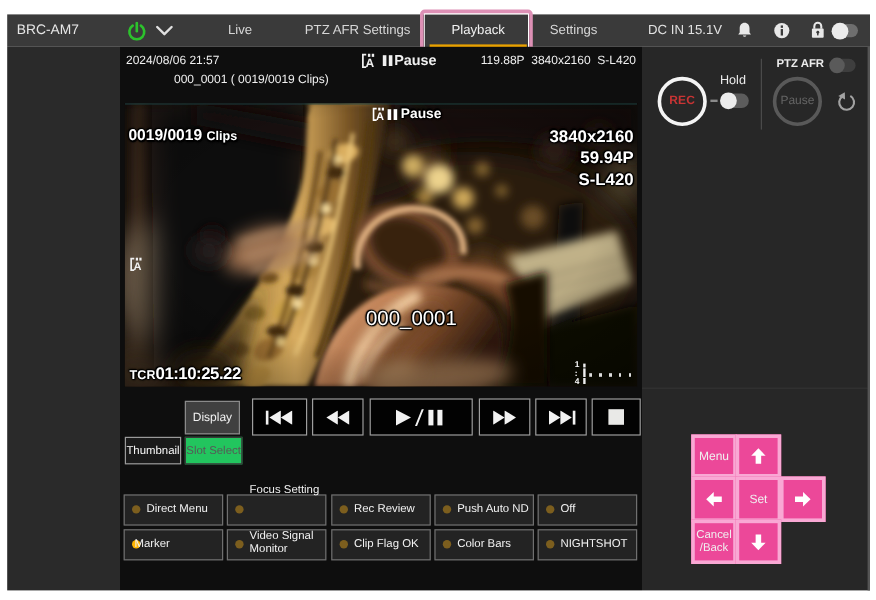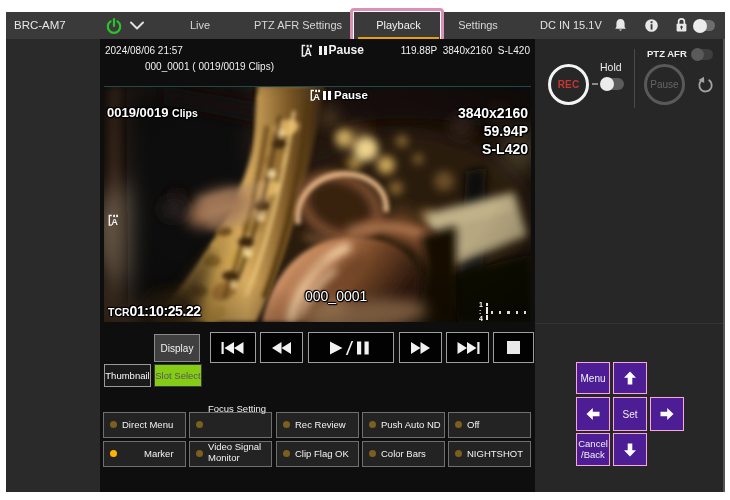--- a/index.html
+++ b/index.html
@@ -8,21 +8,21 @@
   #bar{left:6px;top:12px;width:719px;height:27px;background:#3a3a3a;}
   #sidebar{left:6px;top:39px;width:94px;height:453px;background:#2a2a2a;}
   #center{left:100px;top:39px;width:435px;height:453px;background:#0e0e0e;}
   #right{left:535px;top:39px;width:190px;height:453px;background:#272727;}
   .bartext{color:#d6d6d6;font-size:11px;line-height:27px;white-space:nowrap;}
   .btxt{color:#f0f0f0;}
   .outl{color:#fff;text-shadow:-1px 0 1px #000,1px 0 1px #000,0 -1px 1px #000,0 1px 1px #000,1px 1px 1px #000,-1px -1px 1px #000;}
   .tbtn{position:absolute;background:#020202;border:1px solid #9e9e9e;display:flex;align-items:center;justify-content:center;}
   .gbtn{position:absolute;background:#232323;border:1px solid #6f6f6f;color:#f2f2f2;font-size:10px;}
   .led{position:absolute;width:7px;height:7px;border-radius:50%;}
-  .pad{position:absolute;background:#4c1d95;border:1px solid #f9a8d4;color:#f0f0f0;
+  .pad{position:absolute;background:#ec4899;border:3px solid #f9a8d4;color:#f0f0f0;
     display:flex;align-items:center;justify-content:center;font-size:10px;text-align:center;}
 </style></head>
 <body>
 
 <div class="abs" id="bar"></div>
 <div class="abs bartext" style="left:14px;top:12px;font-size:11.5px;color:#e6e6e6;">BRC-AM7</div>
 <svg class="abs" style="left:106px;top:18px;" width="16" height="16" viewBox="0 0 16 16">
   <path d="M8 1.2 V 8" stroke="#2cc22c" stroke-width="2.2" fill="none" stroke-linecap="round"></path>
   <path d="M4.6 3.4 A 6.2 6.2 0 1 0 11.4 3.4" stroke="#2cc22c" stroke-width="2.2" fill="none" stroke-linecap="round"></path>
 </svg>
@@ -235,21 +235,21 @@
   <svg class="abs" style="left:206px;top:3px;" width="12" height="12" viewBox="0 0 13 13">
     <path d="M4.2 1.6 H1.4 V12 H4.2" fill="none" stroke="#fff" stroke-width="1.5"></path>
     <rect x="5.6" y="0.8" width="2" height="2.6" fill="#fff"></rect>
     <rect x="8.8" y="0.8" width="2" height="2.6" fill="#fff"></rect>
     <text x="3.6" y="12.2" font-size="10" font-weight="bold" fill="#fff" font-family="Liberation Sans">A</text>
   </svg>
   <div class="abs" style="left:219px;top:5px;width:3px;height:9px;background:#fff;box-shadow:0 0 1px #000;"></div>
   <div class="abs" style="left:224.4px;top:5px;width:3px;height:9px;background:#fff;box-shadow:0 0 1px #000;"></div>
   <div class="abs outl" style="left:230px;top:2.5px;font-size:11.5px;font-weight:bold;">Pause</div>
   <div class="abs outl" style="right:3px;top:18px;font-size:14px;font-weight:bold;text-align:right;line-height:18px;">3840x2160<br>59.94P<br>S-L420</div>
-  <div class="abs outl" style="left:201px;top:170px;font-size:14px;margin-top:32px;">000_0001</div>
+  <div class="abs outl" style="left:201px;top:170px;font-size:17px;">000_0001</div>
   <div class="abs outl" style="left:4px;top:217px;font-size:10.5px;font-weight:bold;">TCR<span style="font-size:14px;letter-spacing:-0.4px;">01:10:25.22</span></div>
   <svg class="abs" style="left:4px;top:128px;" width="12" height="12" viewBox="0 0 13 13">
     <path d="M4.2 1.6 H1.4 V12 H4.2" fill="none" stroke="#f0f0f0" stroke-width="1.5"></path>
     <rect x="5.6" y="0.8" width="2" height="2.6" fill="#f0f0f0"></rect>
     <rect x="8.8" y="0.8" width="2" height="2.6" fill="#f0f0f0"></rect>
     <text x="3.6" y="12.2" font-size="10" font-weight="bold" fill="#f0f0f0" font-family="Liberation Sans">A</text>
   </svg>
   <div class="abs" style="left:375px;top:214.5px;color:#fff;font-size:7px;line-height:7px;font-weight:bold;">1<br>:<br>4</div>
   <div class="abs" style="left:381.5px;top:217px;width:2px;height:17px;background-image:linear-gradient(#eee 40%,transparent 40%,transparent 50%,#eee 50%);background-size:2px 8px;"></div>
   <div class="abs" style="left:387px;top:225px;width:41px;height:2.5px;background-image:repeating-linear-gradient(90deg,#ddd 0,#ddd 2.2px,transparent 2.2px,transparent 8.2px);"></div>
@@ -287,41 +287,41 @@
   <svg width="24" height="12" viewBox="0 0 24 12">
       <path d="M1.5 0 L11 6 L1.5 12 Z" fill="#f2f2f2"></path>
       <path d="M11 0 L20.5 6 L11 12 Z" fill="#f2f2f2"></path>
       <rect x="21.3" y="0" width="2.2" height="12" fill="#f2f2f2"></rect>
     </svg>
 </div>
 <div class="tbtn" style="left:493px;top:332px;width:39px;height:29px;">
   <div style="width:12.5px;height:12.5px;background:#e9e9e7;"></div>
 </div>
 <div class="abs" style="left:104px;top:364px;width:45px;height:21px;background:#1a1a1a;border:1px solid #9a9a9a;color:#fafafa;font-size:9.5px;display:flex;align-items:center;justify-content:center;white-space:nowrap;">Thumbnail</div>
-<div class="abs" style="left:154px;top:364px;width:46px;height:21px;background:#84cc16;border:1px solid #3a3a3a;color:#575757;font-size:9.5px;display:flex;align-items:center;justify-content:center;white-space:nowrap;">Slot Select</div>
+<div class="abs" style="left:154px;top:364px;width:46px;height:21px;background:#22c55e;border:1px solid #3a3a3a;color:#575757;font-size:9.5px;display:flex;align-items:center;justify-content:center;white-space:nowrap;">Slot Select</div>
 
 <div class="gbtn" style="left:103px;top:412px;width:81px;height:24px;"></div>
 <div class="led" style="left:110px;top:421px;background:#7c5e1e;"></div>
 <div class="abs" style="left:122px;top:419px;color:#f2f2f2;font-size:9.5px;">Direct Menu</div>
 <div class="gbtn" style="left:189px;top:412px;width:81px;height:24px;"></div>
 <div class="led" style="left:196px;top:421px;background:#7c5e1e;"></div>
 <div class="abs" style="left:208px;top:403px;color:#f2f2f2;font-size:9.5px;">Focus Setting</div>
 <div class="gbtn" style="left:276px;top:412px;width:81px;height:24px;"></div>
 <div class="led" style="left:283px;top:421px;background:#7c5e1e;"></div>
 <div class="abs" style="left:295px;top:419px;color:#f2f2f2;font-size:9.5px;">Rec Review</div>
 <div class="gbtn" style="left:362px;top:412px;width:81px;height:24px;"></div>
 <div class="led" style="left:369px;top:421px;background:#7c5e1e;"></div>
 <div class="abs" style="left:381px;top:419px;color:#f2f2f2;font-size:9.5px;">Push Auto ND</div>
 <div class="gbtn" style="left:448px;top:412px;width:81px;height:24px;"></div>
 <div class="led" style="left:455px;top:421px;background:#7c5e1e;"></div>
 <div class="abs" style="left:467px;top:419px;color:#f2f2f2;font-size:9.5px;">Off</div>
 
 <div class="gbtn" style="left:103px;top:441px;width:81px;height:24px;"></div>
 <div class="led" style="left:110px;top:450px;background:#ffb400;"></div>
-<div class="abs" style="left:122px;top:448px;color:#f2f2f2;font-size:9.5px;padding-left:22px;">Marker</div>
+<div class="abs" style="left:112px;top:448px;color:#f2f2f2;font-size:9.5px;">Marker</div>
 <div class="gbtn" style="left:189px;top:441px;width:81px;height:24px;"></div>
 <div class="led" style="left:196px;top:450px;background:#7c5e1e;"></div>
 <div class="abs" style="left:208px;top:442px;color:#f2f2f2;font-size:9.5px;line-height:10.5px;">Video Signal<br>Monitor</div>
 <div class="gbtn" style="left:276px;top:441px;width:81px;height:24px;"></div>
 <div class="led" style="left:283px;top:450px;background:#7c5e1e;"></div>
 <div class="abs" style="left:295px;top:448px;color:#f2f2f2;font-size:9.5px;">Clip Flag OK</div>
 <div class="gbtn" style="left:362px;top:441px;width:81px;height:24px;"></div>
 <div class="led" style="left:369px;top:450px;background:#7c5e1e;"></div>
 <div class="abs" style="left:381px;top:448px;color:#f2f2f2;font-size:9.5px;">Color Bars</div>
 <div class="gbtn" style="left:448px;top:441px;width:81px;height:24px;"></div>

